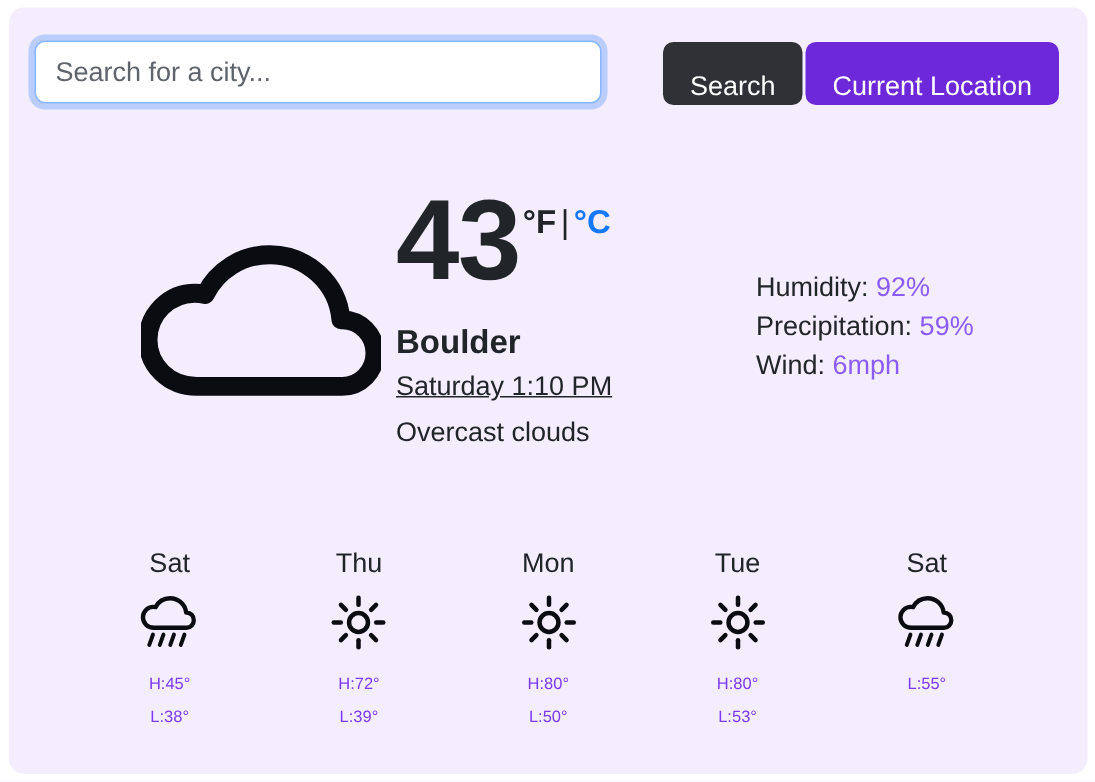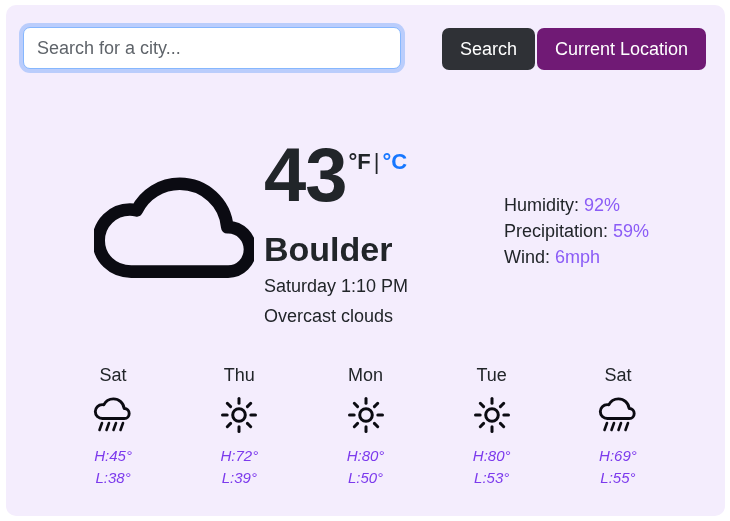--- a/index.html
+++ b/index.html
@@ -66,39 +66,39 @@
     top: 23px;
     height: 42px;
     border: none;
     border-radius: 7px;
     color: #ffffff;
     font-family: "Liberation Sans", sans-serif;
     font-size: 18px;
     line-height: 42px;
     text-align: center;
     cursor: pointer;
-    padding: 0 18px;
+    padding: 8px 18px;
     white-space: nowrap;
   }
 
   .btn-search {
     left: 436px;
     background: #2f3136;
   }
 
   .btn-location {
     left: 531px;
-    background: #701a75;
+    background: #6d28d9;
   }
 
   
   .current {
     position: absolute;
     left: 0;
-    top: 99px;
+    top: 85px;
     width: 100%;
     height: 240px;
     padding-left: 10px;
   }
 
   .current-icon {
     position: absolute;
     left: 88px;
     top: 73px;
     width: 160px;
@@ -132,31 +132,32 @@
     color: #212529;
     white-space: nowrap;
     text-align: center;
   }
   .unit-active { color: #212529; }
   .unit-sep { color: #212529; margin: 0 3px; font-weight: normal; }
   .unit-link { color: #1677ff; cursor: pointer; }
 
   .city-name {
     margin-top: 19px;
-    font-size: 34px;
+    font-size: 22px;
     font-weight: bold;
     color: #212529;
     line-height: 1.2;
   }
 
   .local-time {
     margin-top: 4px;
     font-size: 18px;
     color: #212529;
     line-height: 1.35;
+    text-decoration: underline;
   }
 
   .conditions {
     margin-top: 6px;
     font-size: 18px;
     color: #212529;
     line-height: 1.35;
   }
 
   .details {
@@ -196,24 +197,23 @@
 
   .day-icon {
     margin: 8px auto 0;
     width: 40px;
     height: 40px;
   }
 
   .day-temps { margin-top: 10px; }
 
   .day-high, .day-low {
-    font-size: 15px;
+    font-size: 11px;
     color: #7c3aed;
     line-height: 22px;
-    font-style: italic;
   }
 
   svg { display: block; }
 </style>
 </head>
 <body>
 
 <div class="app-card">
 
   <div class="search-row">
@@ -383,19 +383,18 @@
                    C35.1 14 35.2 14 35.3 14
                    C38.2 14 40.3 16.3 40.3 19.2
                    C40.3 22.1 38.2 24.5 35.3 24.5 Z" transform="translate(-2.5,0) scale(0.96,0.96)" fill="none" stroke="#0b0b12" stroke-width="3" stroke-linejoin="round" stroke-linecap="round"></path>
           <line x1="9" y1="28" x2="6.5" y2="35" stroke="#0b0b12" stroke-width="2.6" stroke-linecap="round"></line>
           <line x1="16" y1="28" x2="13.5" y2="35" stroke="#0b0b12" stroke-width="2.6" stroke-linecap="round"></line>
           <line x1="23" y1="28" x2="20.5" y2="35" stroke="#0b0b12" stroke-width="2.6" stroke-linecap="round"></line>
           <line x1="30" y1="28" x2="27.5" y2="35" stroke="#0b0b12" stroke-width="2.6" stroke-linecap="round"></line>
         </svg>
       </div>
       <div class="day-temps">
-        <div class="day-high">H:69°</div>
         <div class="day-low">L:55°</div>
       </div>
     </div>
 
   </div>
 </div>
 
 </body></html>

